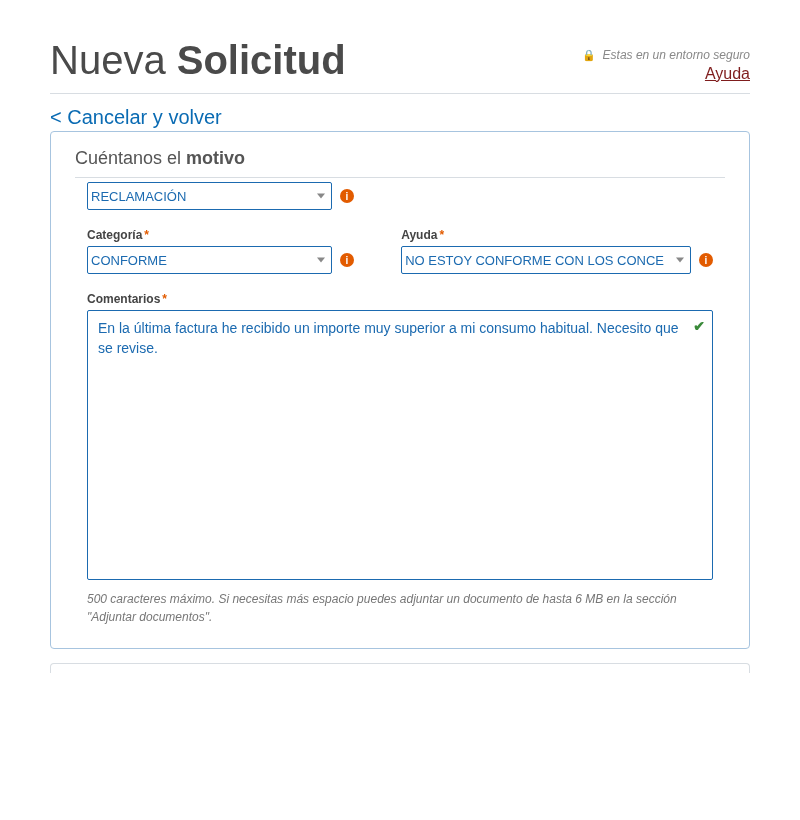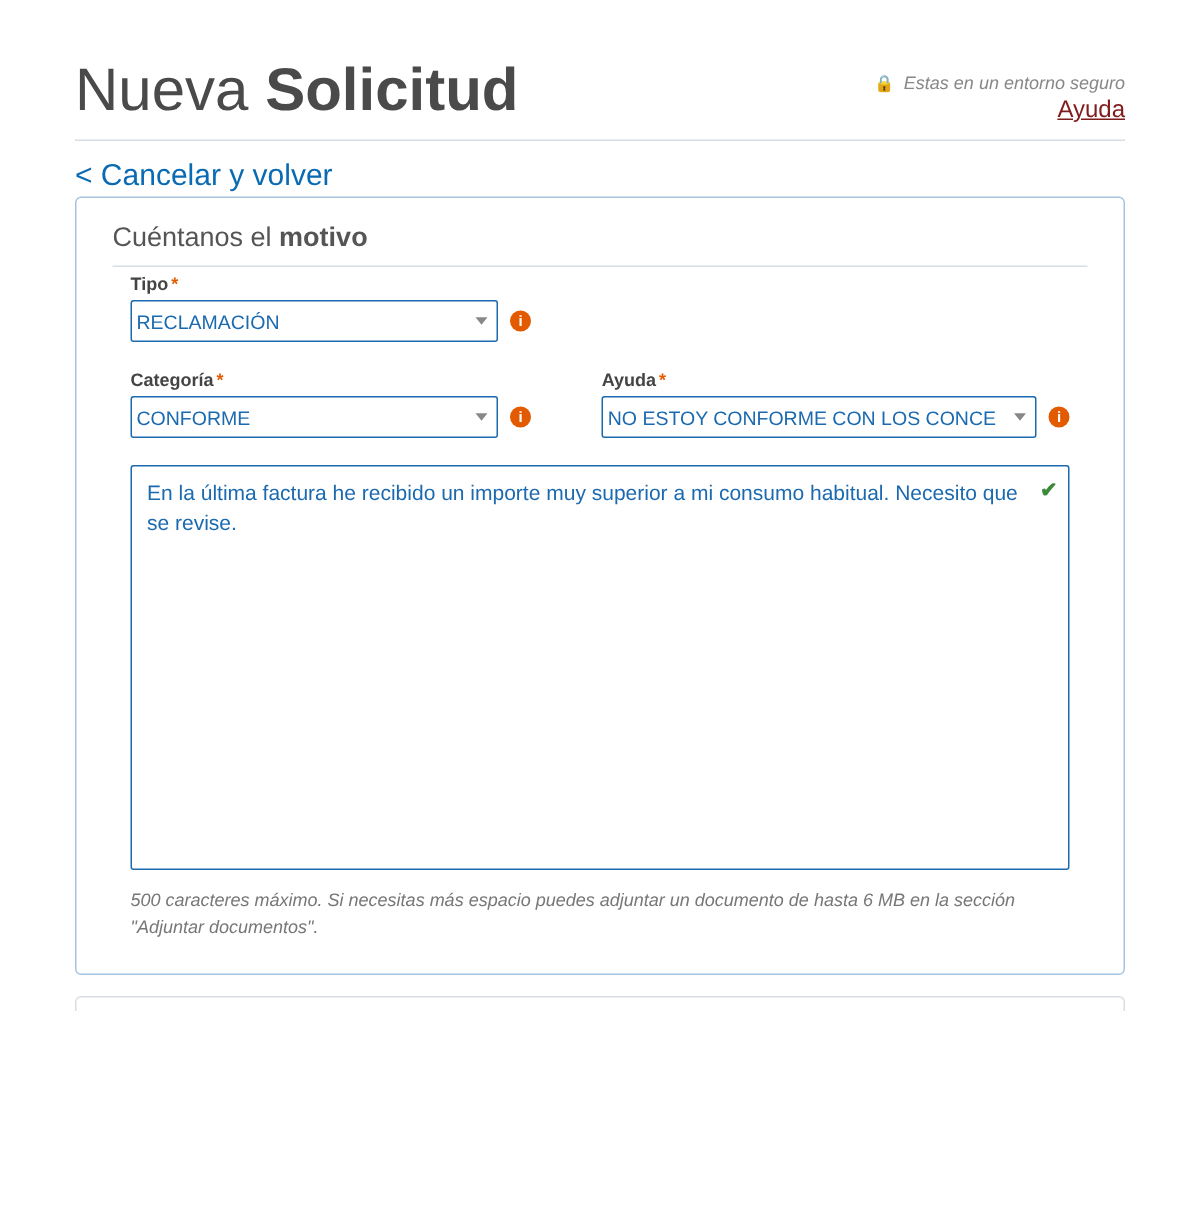--- a/index.html
+++ b/index.html
@@ -200,23 +200,20 @@
 
   <div class="panel">
     <h2 class="panel-title">
       <span>Cuéntanos el </span><b>motivo</b>
     </h2>
 
     <div class="inner-pad">
 
       <div class="field-row">
         <div class="field">
-          <div class="field-label">
-            <span>Tipo</span><span class="req-star">*</span>
-          </div>
           <div class="input-line">
             <div class="select-box fixed">
               <span>RECLAMACIÓN</span>
               <span class="select-arrow"></span>
             </div>
             <span class="info-icon">i</span>
           </div>
         </div>
       </div>
 
@@ -242,20 +239,23 @@
             <div class="select-box flex">
               <span>NO ESTOY CONFORME CON LOS CONCE</span>
               <span class="select-arrow"></span>
             </div>
             <span class="info-icon">i</span>
           </div>
         </div>
       </div>
 
       <div class="field">
+        <div class="field-label">
+          <span>Comentarios</span><span class="req-star">*</span>
+        </div>
         <div class="textarea-wrap">
           <textarea class="comments-box" style="">En la última factura he recibido un importe muy superior a mi consumo habitual. Necesito que se revise.</textarea>
           <span class="check-icon">✔</span>
         </div>
         <div class="hint">500 caracteres máximo. Si necesitas más espacio puedes adjuntar un documento de hasta 6 MB en la sección "Adjuntar documentos".</div>
       </div>
 
     </div>
   </div>
 

